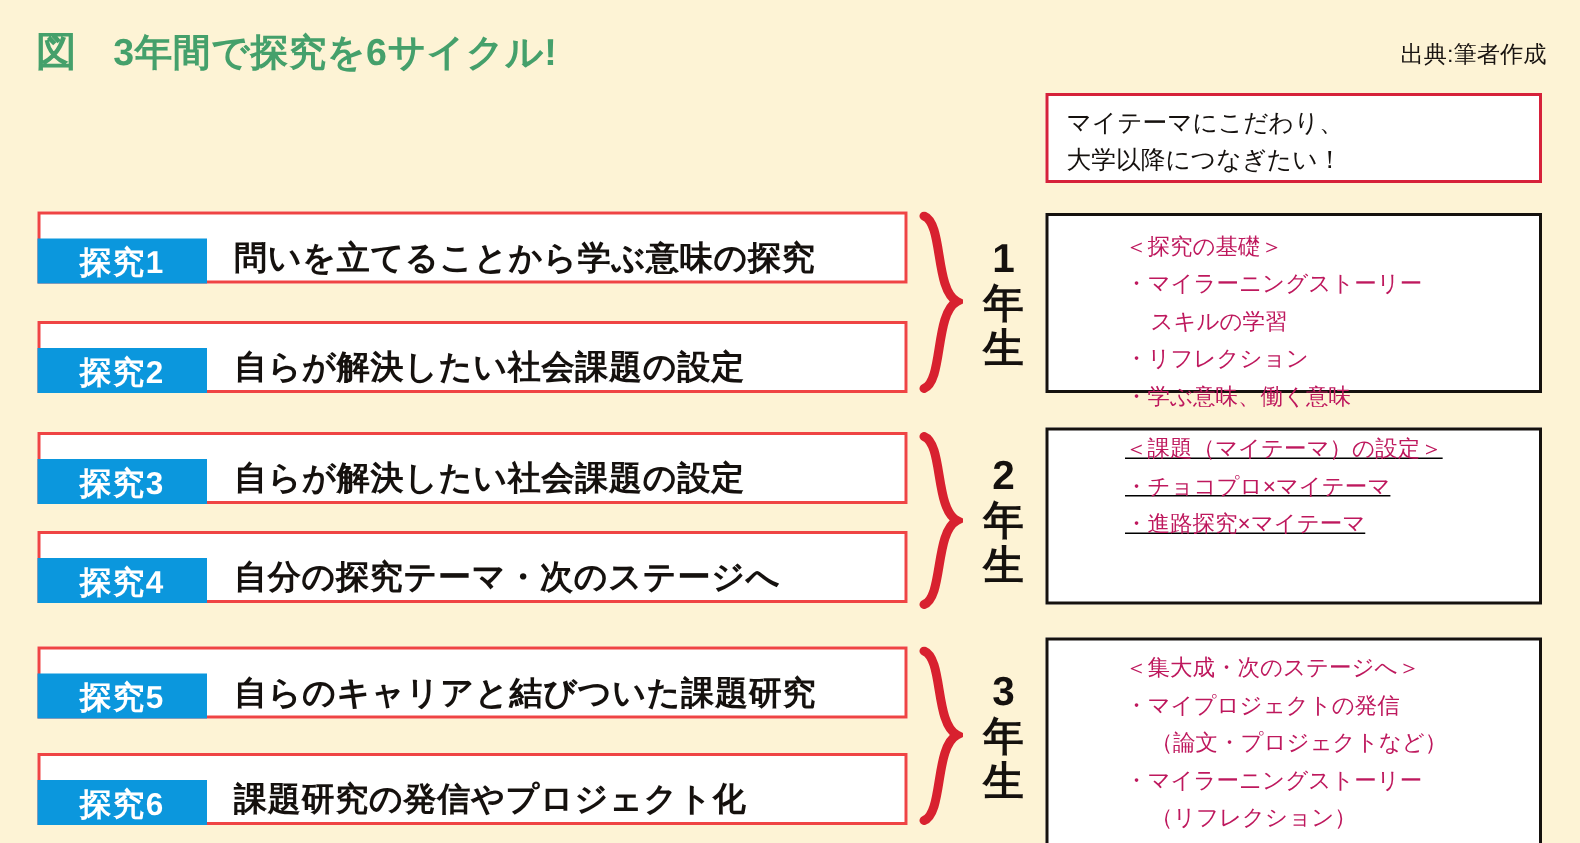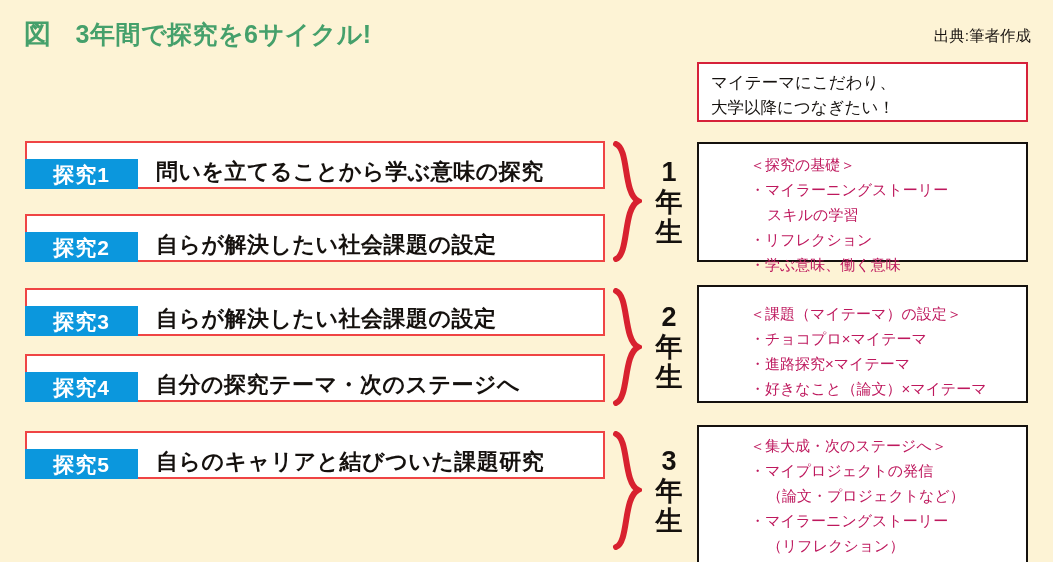--- a/index.html
+++ b/index.html
@@ -184,20 +184,24 @@
     <div class="tag">探究3</div>
     <div class="title">自らが解決したい社会課題の設定</div>
   </div>
   <div class="inquiry-row" style="top:354px;">
     <div class="tag">探究4</div>
     <div class="title">自分の探究テーマ・次のステージへ</div>
   </div>
   <div class="inquiry-row" style="top:431px;">
     <div class="tag">探究5</div>
     <div class="title">自らのキャリアと結びついた課題研究</div>
+  </div>
+  <div class="inquiry-row" style="top:502px;">
+    <div class="tag">探究6</div>
+    <div class="title">課題研究の発信やプロジェクト化</div>
   </div>
 
   <div class="grade-group" style="top:141px; height:121px;">
     <svg class="brace" viewBox="0 0 30 121" preserveAspectRatio="none">
       <path d="M4,3 C17,8 11,52 26,60 C11,68 17,113 4,118" fill="none" stroke="#d8212f" stroke-width="6" stroke-linecap="round"></path>
     </svg>
     <div class="grade-label">
       <span>1</span>
       <span>年</span>
       <span>生</span>
@@ -227,25 +231,24 @@
   </div>
 
   <div class="info-box" style="top:142px; height:120px;">
     <div class="line">＜探究の基礎＞</div>
     <div class="line">・マイラーニングストーリー</div>
     <div class="line indent">スキルの学習</div>
     <div class="line">・リフレクション</div>
     <div class="line">・学ぶ意味、働く意味</div>
   </div>
 
-  <div class="info-box" style="top:285px; height:118px; padding-top:14px;">
+  <div class="info-box" style="top:285px; height:118px; padding-top:0;text-decoration:underline;">
     <div class="line">＜課題（マイテーマ）の設定＞</div>
     <div class="line">・チョコプロ×マイテーマ</div>
     <div class="line">・進路探究×マイテーマ</div>
-    <div class="line">・好きなこと（論文）×マイテーマ</div>
   </div>
 
   <div class="info-box" style="top:425px; height:147px; padding-top:6px;">
     <div class="line">＜集大成・次のステージへ＞</div>
     <div class="line">・マイプロジェクトの発信</div>
     <div class="line indent">（論文・プロジェクトなど）</div>
     <div class="line">・マイラーニングストーリー</div>
     <div class="line indent">（リフレクション）</div>
   </div>
 

